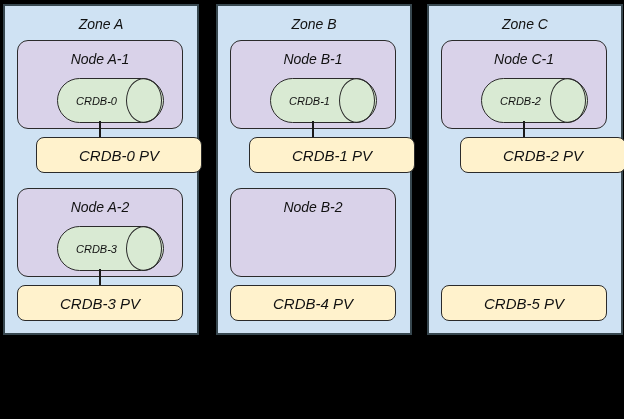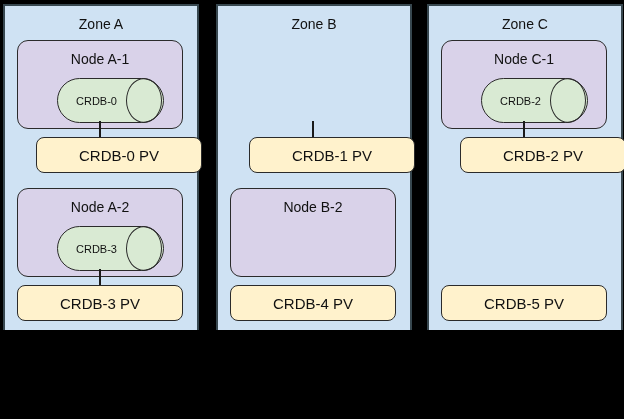--- a/index.html
+++ b/index.html
@@ -1,21 +1,21 @@
 <!DOCTYPE html>
 <html style="--zone-bg: #cfe2f3; --node-bg: #d9d2e9; --pod-bg: #d9ead3; --pv-bg: #fff2cc; --shape-border: #2b2b2b; --panel-border: #37474f; --bg: #000000; --text: #111111;"><head>
 <meta charset="utf-8">
 <style>
   :root{
     --zone-bg:#cfe2f3; --node-bg:#d9d2e9; --pod-bg:#d9ead3; --pv-bg:#fff2cc;
     --shape-border:#2b2b2b; --panel-border:#37474f; --bg:#000000; --text:#111111;
   }
   html,body{margin:0;padding:0;}
   body{background:var(--bg); font-family:"Liberation Sans", sans-serif; color:var(--text);}
-  .canvas{position:relative; width:624px; height:330px; background:var(--bg); overflow:hidden;}
+  .canvas{position:relative; width:624px; height:419px; background:var(--bg); overflow:hidden;font-style:italic;}
   .zone{
     position:absolute; top:4px; height:327px; width:192px;
     background:var(--zone-bg); border:2px solid var(--panel-border);
     box-sizing:content-box;
   }
   .zone-label{
     position:absolute; top:8px; left:0; right:0; height:20px;
     text-align:center; font-size:14px; line-height:20px;
   }
   .node{
@@ -77,20 +77,27 @@
         <span class="cyl-label">CRDB-3</span>
       </div>
     </div>
     <div class="connector row2-conn"></div>
     <div class="pv row2-pv">CRDB-3 PV</div>
   </section>
 
   <section class="zone zone-b">
     <div class="zone-label">Zone B</div>
 
+    <div class="node row1-node">
+      <div class="node-label">Node B-1</div>
+      <div class="cylinder">
+        <span class="cyl-cap"></span>
+        <span class="cyl-label">CRDB-1</span>
+      </div>
+    </div>
     <div class="connector row1-conn"></div>
     <div class="pv row1-pv">CRDB-1 PV</div>
 
     <div class="node row2-node">
       <div class="node-label">Node B-2</div>
     </div>
     <div class="pv row2-pv">CRDB-4 PV</div>
   </section>
 
   <section class="zone zone-c">

